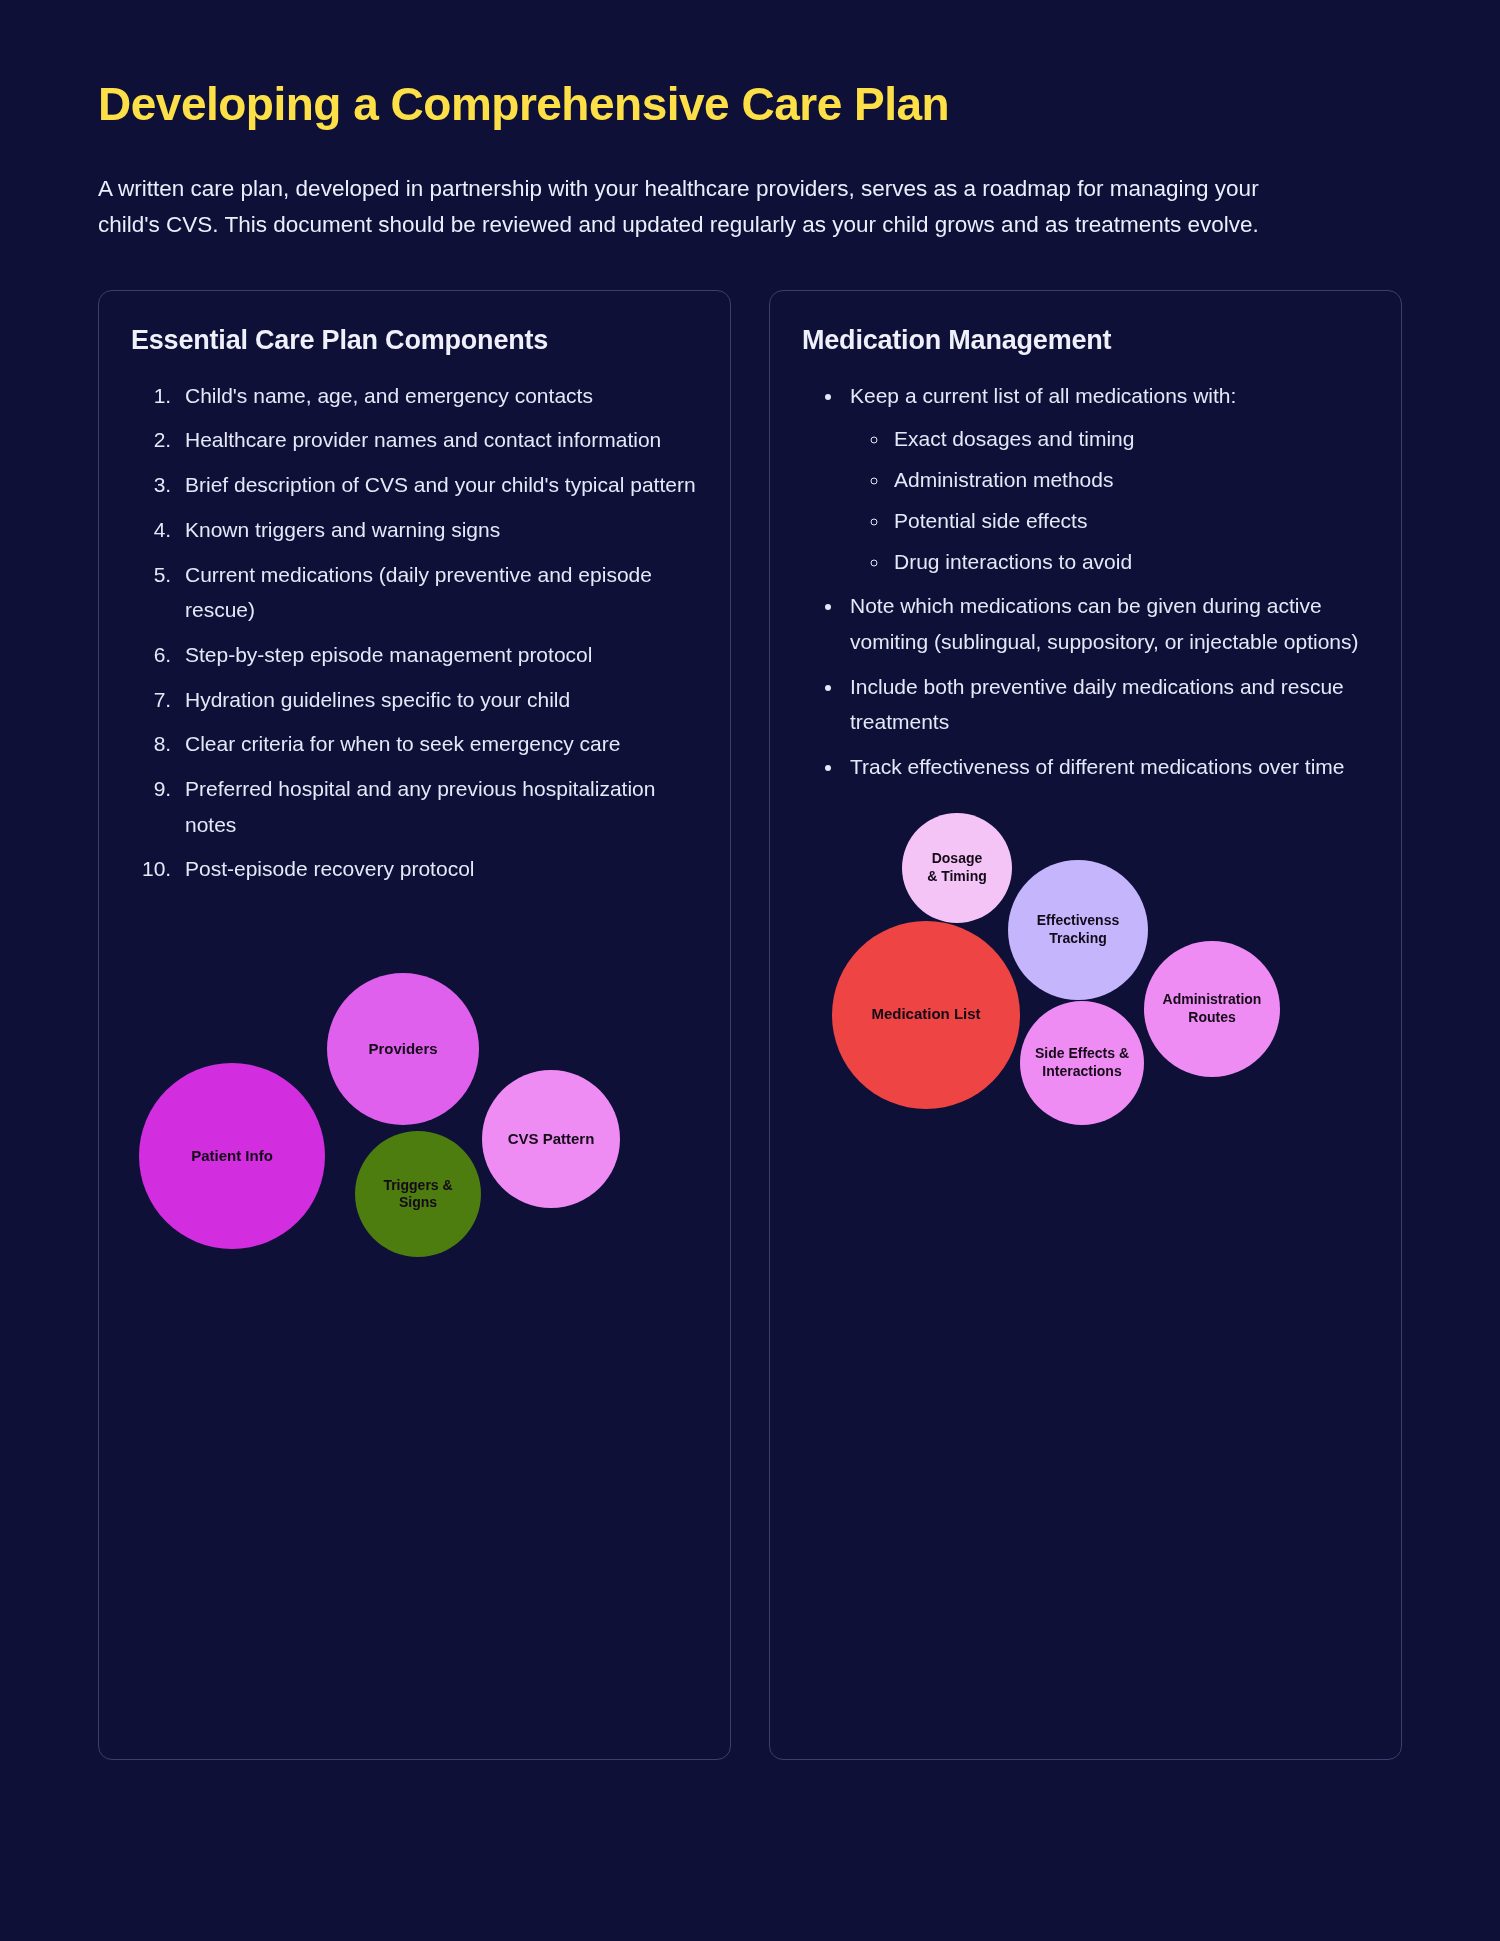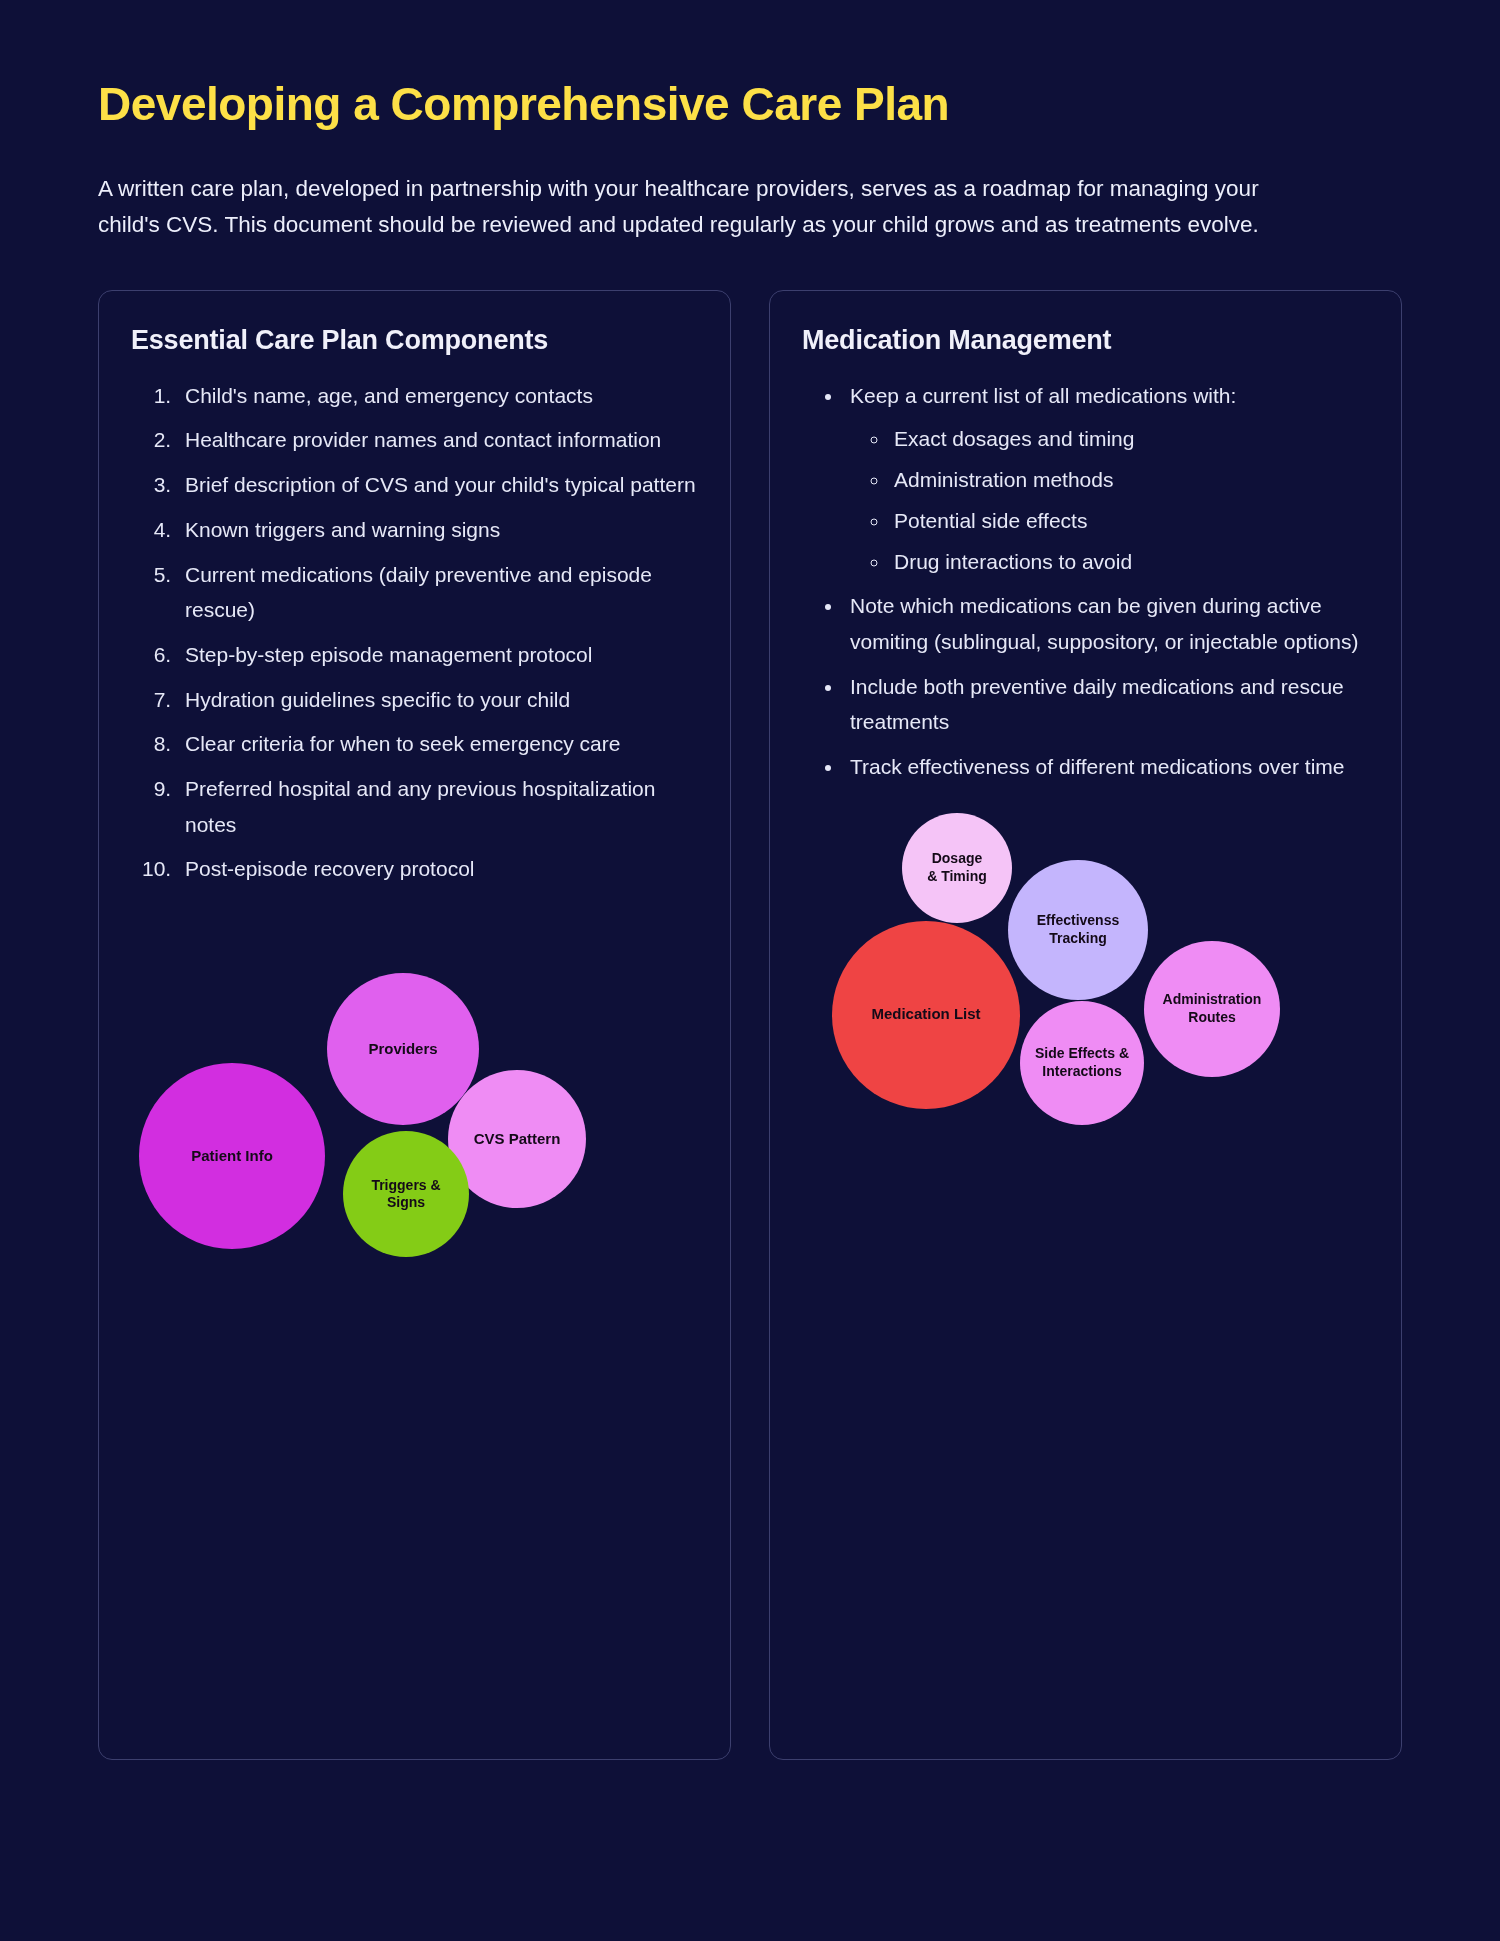--- a/index.html
+++ b/index.html
@@ -119,24 +119,24 @@
           <li>Preferred hospital and any previous hospitalization notes</li>
           <li>Post-episode recovery protocol</li>
         </ol>
       <div class="bubble-area" id="left-bubbles">
           <div class="bubble" style="width: 186px; height: 186px; left: 8px; top: 148px; background: rgb(210, 46, 224); font-size: 15px;">
             <span>Patient Info</span>
           </div>
           <div class="bubble" style="width: 152px; height: 152px; left: 196px; top: 58px; background: rgb(224, 96, 238); font-size: 15px;">
             <span>Providers</span>
           </div>
-          <div class="bubble" style="width: 138px; height: 138px; left: 317px; top: 155px; background: rgb(239, 140, 244); font-size: 15px; align-items: center;">
+          <div class="bubble" style="width: 138px; height: 138px; left: 351px; top: 155px; background: rgb(239, 140, 244); font-size: 15px; align-items: center;">
             <span>CVS Pattern</span>
           </div>
-          <div class="bubble" style="width: 126px; height: 126px; left: 212px; top: 216px; background: #84cc16; font-size: 14px;">
+          <div class="bubble" style="width: 126px; height: 126px; left: 224px; top: 216px; background: #4d7c0f; font-size: 14px;">
             <span>Triggers &amp;<br>Signs</span>
           </div>
         </div>
     </section>
 
     <section class="card">
       <h2 class="card-title">Medication Management</h2>
       <ul class="blist" id="right-list">
           <li><span>Keep a current list of all medications with:</span><ul class="sublist">
               <li>Exact dosages and timing</li>

